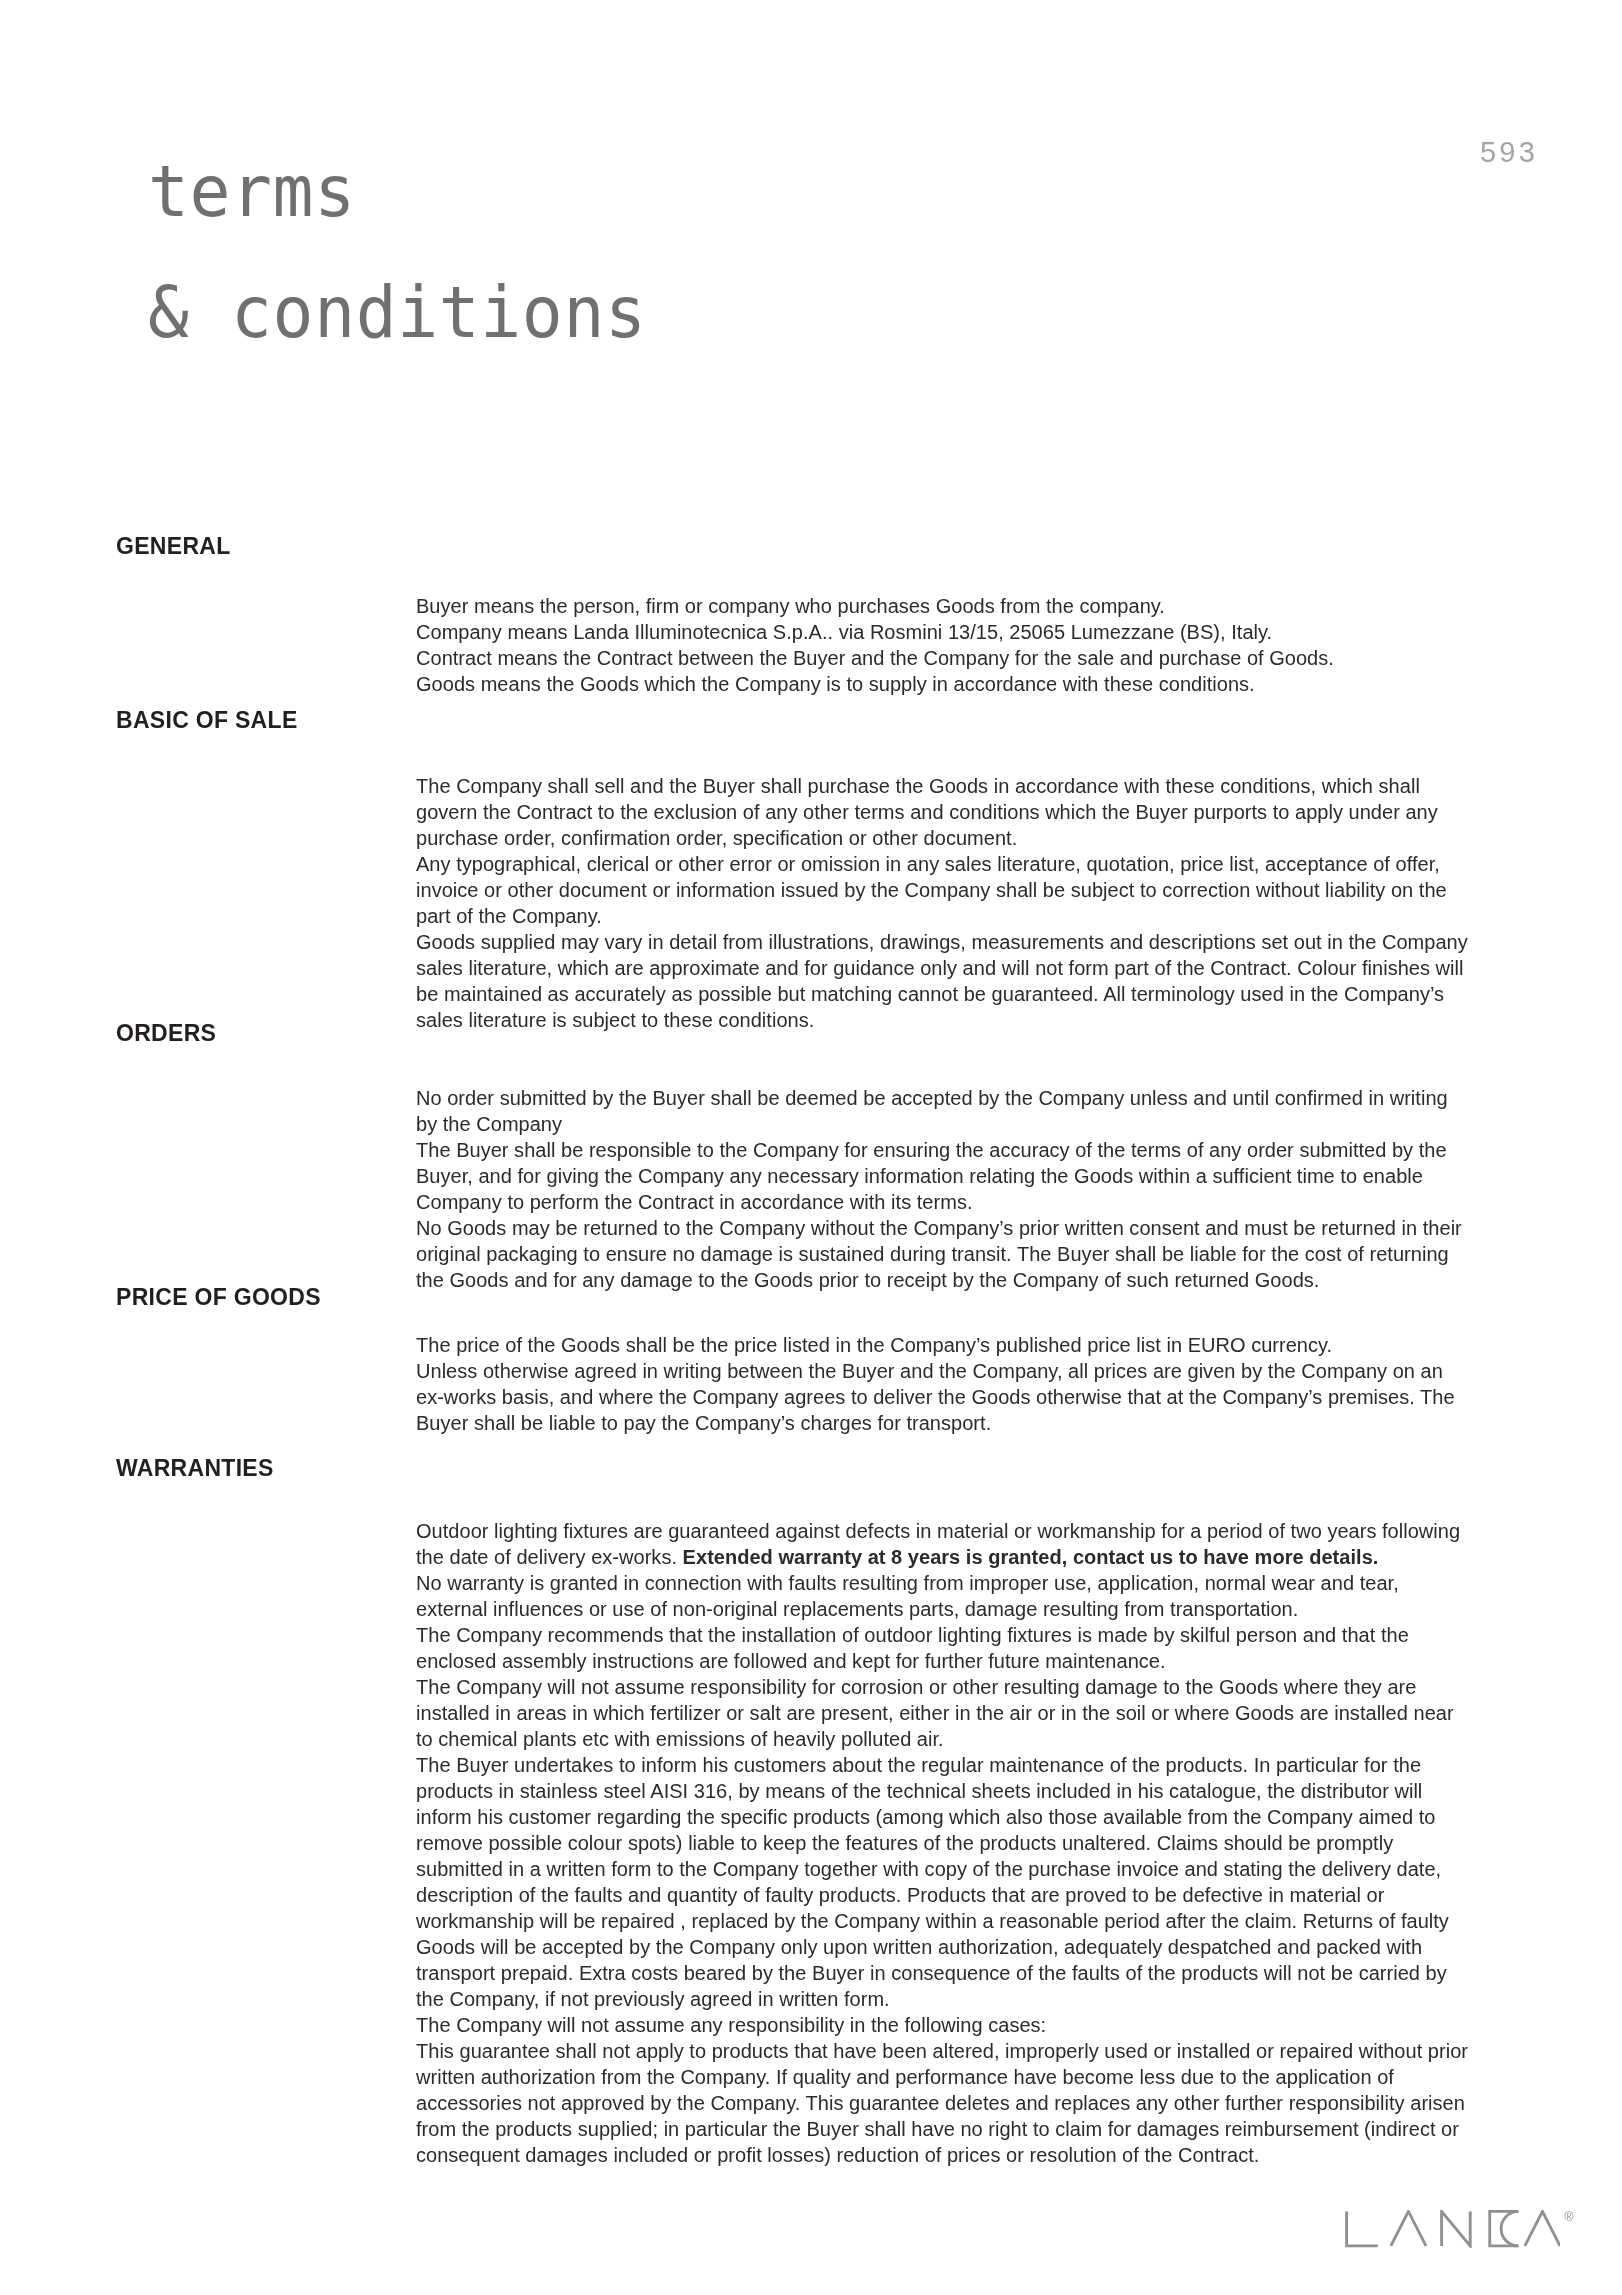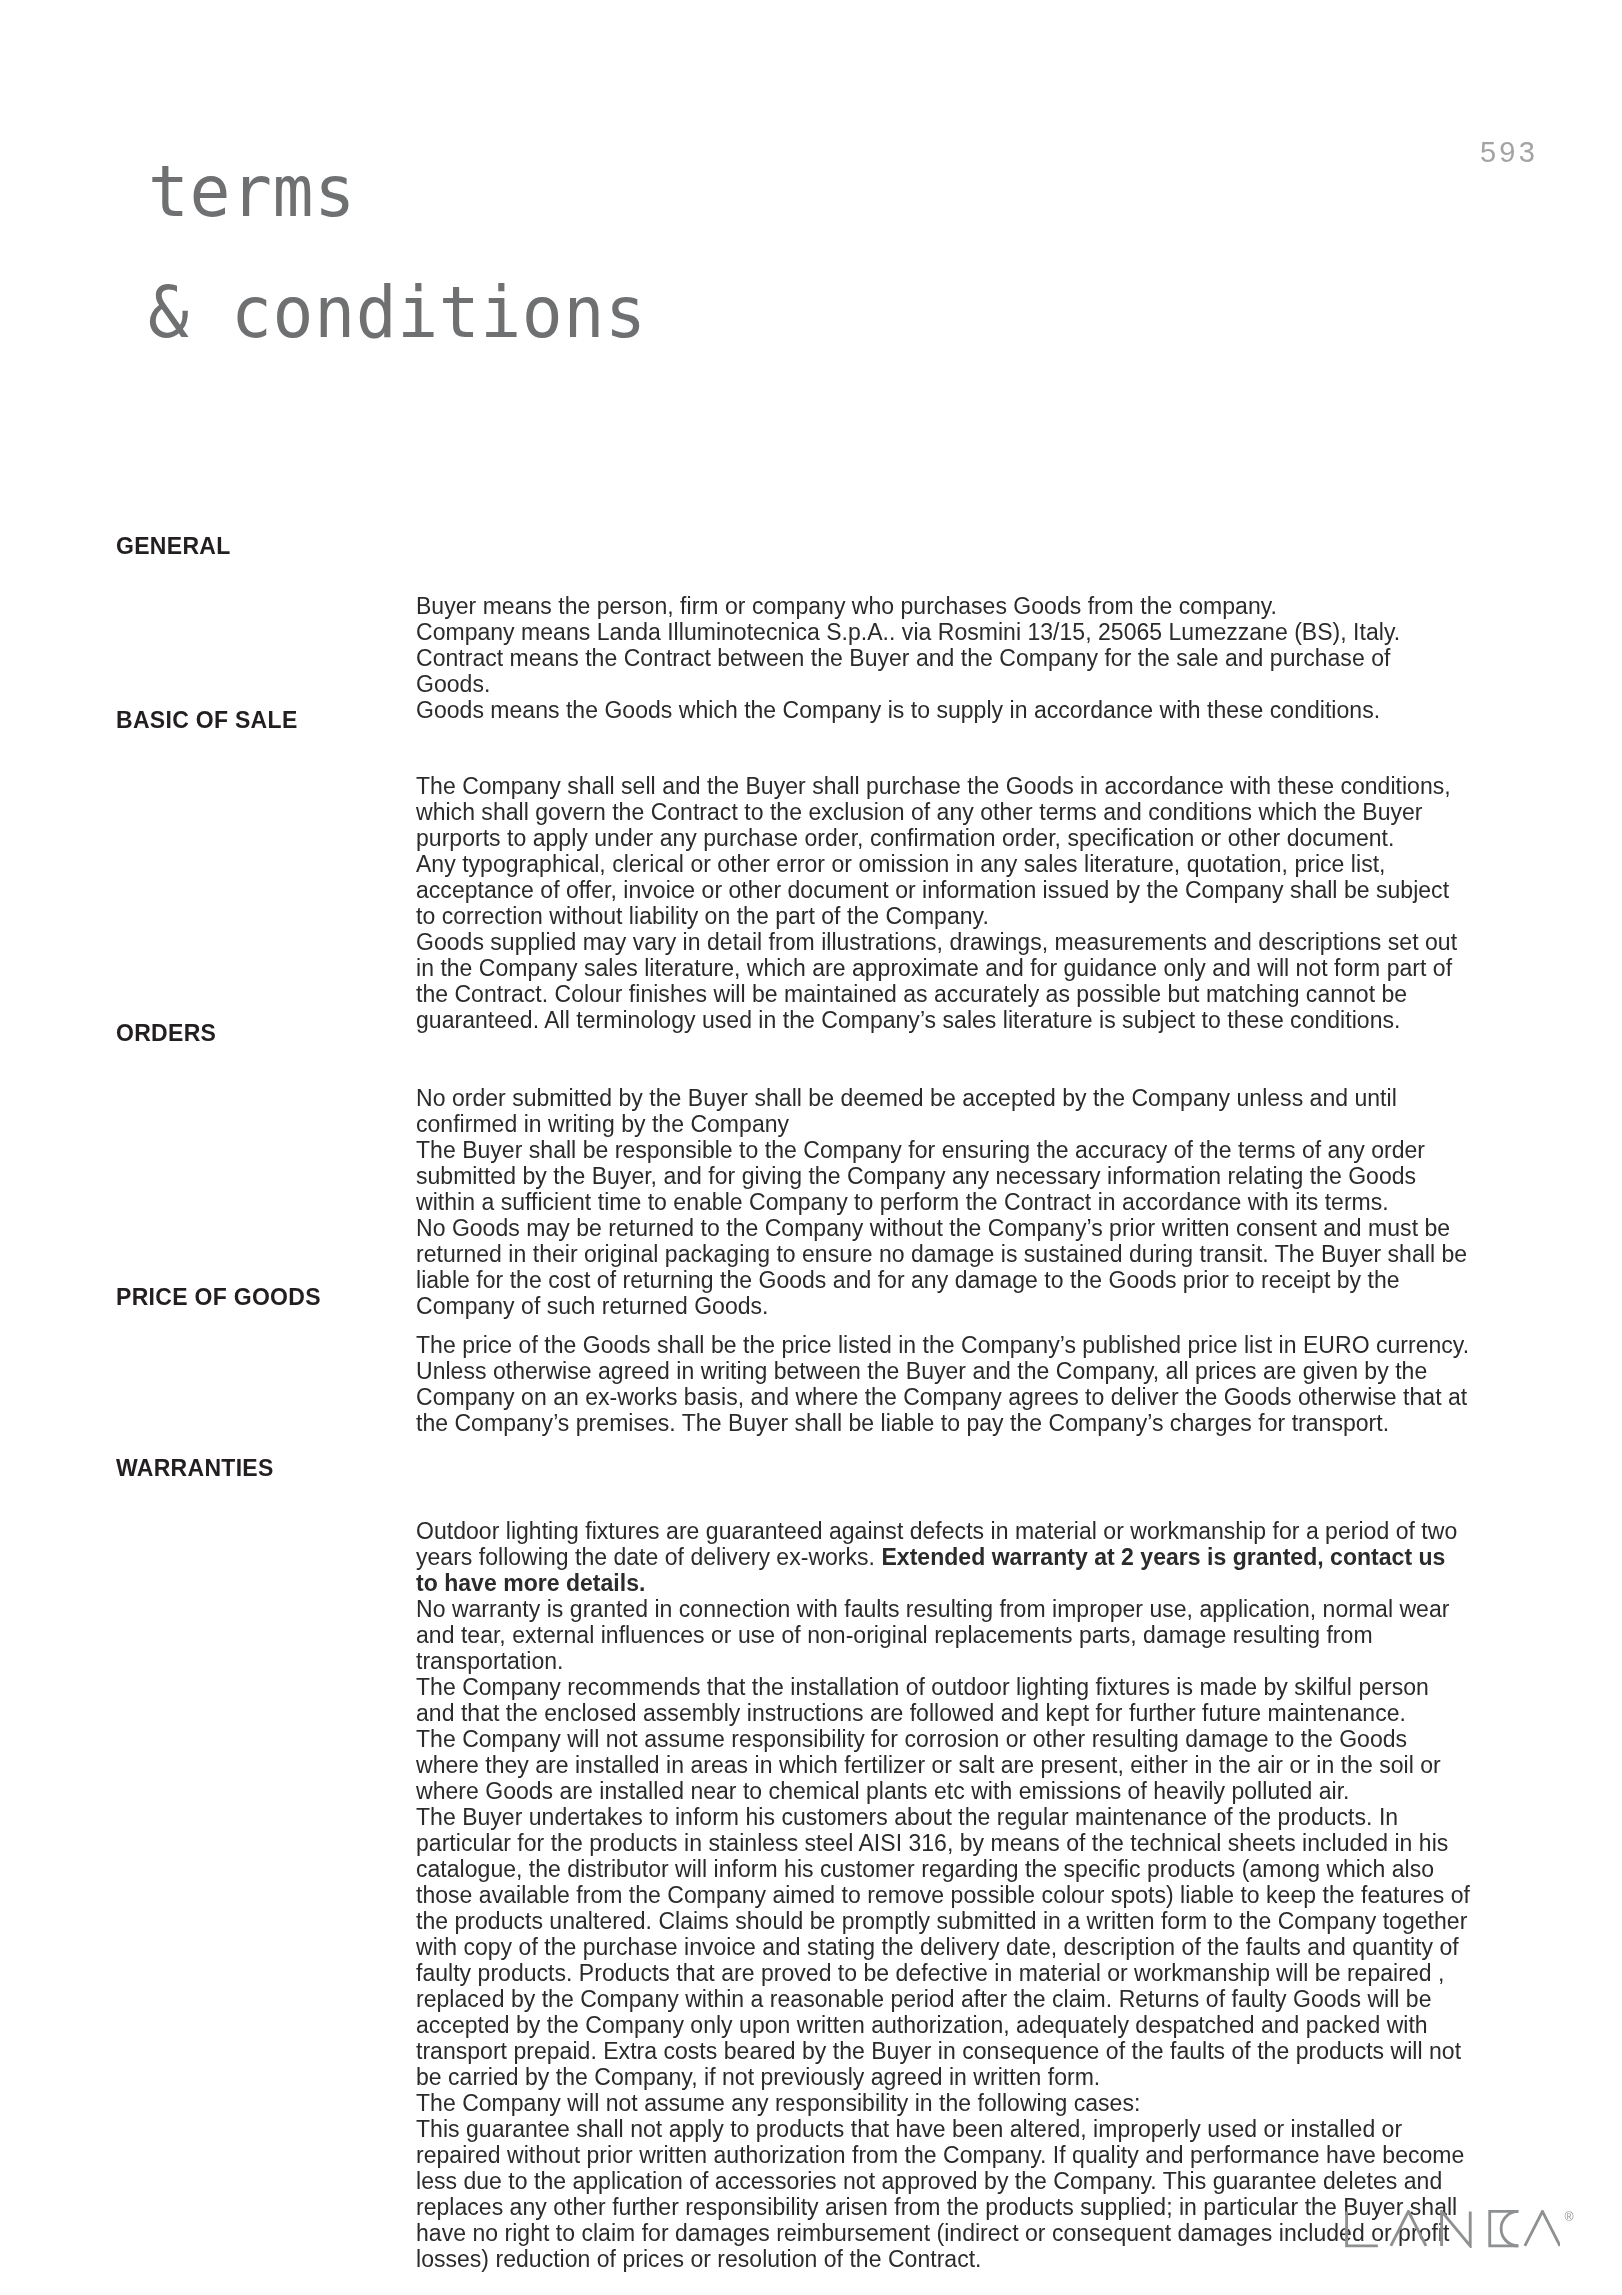--- a/index.html
+++ b/index.html
@@ -75,21 +75,21 @@
     font-weight: 700;
     letter-spacing: 0.3px;
     color: #231f20;
     white-space: nowrap;
   }
   .section-body {
     position: absolute;
     left: 416px;
     width: 1054px;
     font-family: "Liberation Sans", sans-serif;
-    font-size: 23px;
+    font-size: 20px;
     font-weight: 400;
     line-height: 26px;
     color: #2b2b2b;
     letter-spacing: 0.03px;
   }
   .section-body p {
     margin: 0;
     padding: 0;
   }
   .section-body b {
@@ -158,21 +158,21 @@
       <div class="section">
         <div class="section-heading" style="top: 1284px;">PRICE OF GOODS</div>
         <div class="section-body" style="top: 1332px;">
           <p><span>The price of the Goods shall be the price listed in the Company’s published price list in EURO currency.</span></p>
           <p><span>Unless otherwise agreed in writing between the Buyer and the Company, all prices are given by the Company on an ex-works basis, and where the Company agrees to deliver the Goods otherwise that at the Company’s premises. The Buyer shall be liable to pay the Company’s charges for transport.</span></p>
         </div>
       </div>
       <div class="section">
         <div class="section-heading" style="top: 1455px;">WARRANTIES</div>
         <div class="section-body" style="top: 1518px;">
-          <p><span>Outdoor lighting fixtures are guaranteed against defects in material or workmanship for a period of two years following the date of delivery ex-works. </span><b>Extended warranty at 2 years is granted, contact us to have more details.</b></p>
+          <p><span>Outdoor lighting fixtures are guaranteed against defects in material or workmanship for a period of two years following the date of delivery ex-works. </span><b>Extended warranty at 8 years is granted, contact us to have more details.</b></p>
           <p><span>No warranty is granted in connection with faults resulting from improper use, application, normal wear and tear, external influences or use of non-original replacements parts, damage resulting from transportation.</span></p>
           <p><span>The Company recommends that the installation of outdoor lighting fixtures is made by skilful person and that the enclosed assembly instructions are followed and kept for further future maintenance.</span></p>
           <p><span>The Company will not assume responsibility for corrosion or other resulting damage to the Goods where they are installed in areas in which fertilizer or salt are present, either in the air or in the soil or where Goods are installed near to chemical plants etc with emissions of heavily polluted air.</span></p>
           <p><span>The Buyer undertakes to inform his customers about the regular maintenance of the products. In particular for the products in stainless steel AISI 316, by means of the technical sheets included in his catalogue, the distributor will inform his customer regarding the specific products (among which also those available from the Company aimed to remove possible colour spots) liable to keep the features of the products unaltered. Claims should be promptly submitted in a written form to the Company together with copy of the purchase invoice and stating the delivery date, description of the faults and quantity of faulty products. Products that are proved to be defective in material or workmanship will be repaired , replaced by the Company within a reasonable period after the claim. Returns of faulty Goods will be accepted by the Company only upon written authorization, adequately despatched and packed with transport prepaid. Extra costs beared by the Buyer in consequence of the faults of the products will not be carried by the Company, if not previously agreed in written form.</span></p>
           <p><span>The Company will not assume any responsibility in the following cases:</span></p>
           <p><span>This guarantee shall not apply to products that have been altered, improperly used or installed or repaired without prior written authorization from the Company. If quality and performance have become less due to the application of accessories not approved by the Company. This guarantee deletes and replaces any other further responsibility arisen from the products supplied; in particular the Buyer shall have no right to claim for damages reimbursement (indirect or consequent damages included or profit losses) reduction of prices or resolution of the Contract.</span></p>
         </div>
       </div>
     </div>
 

